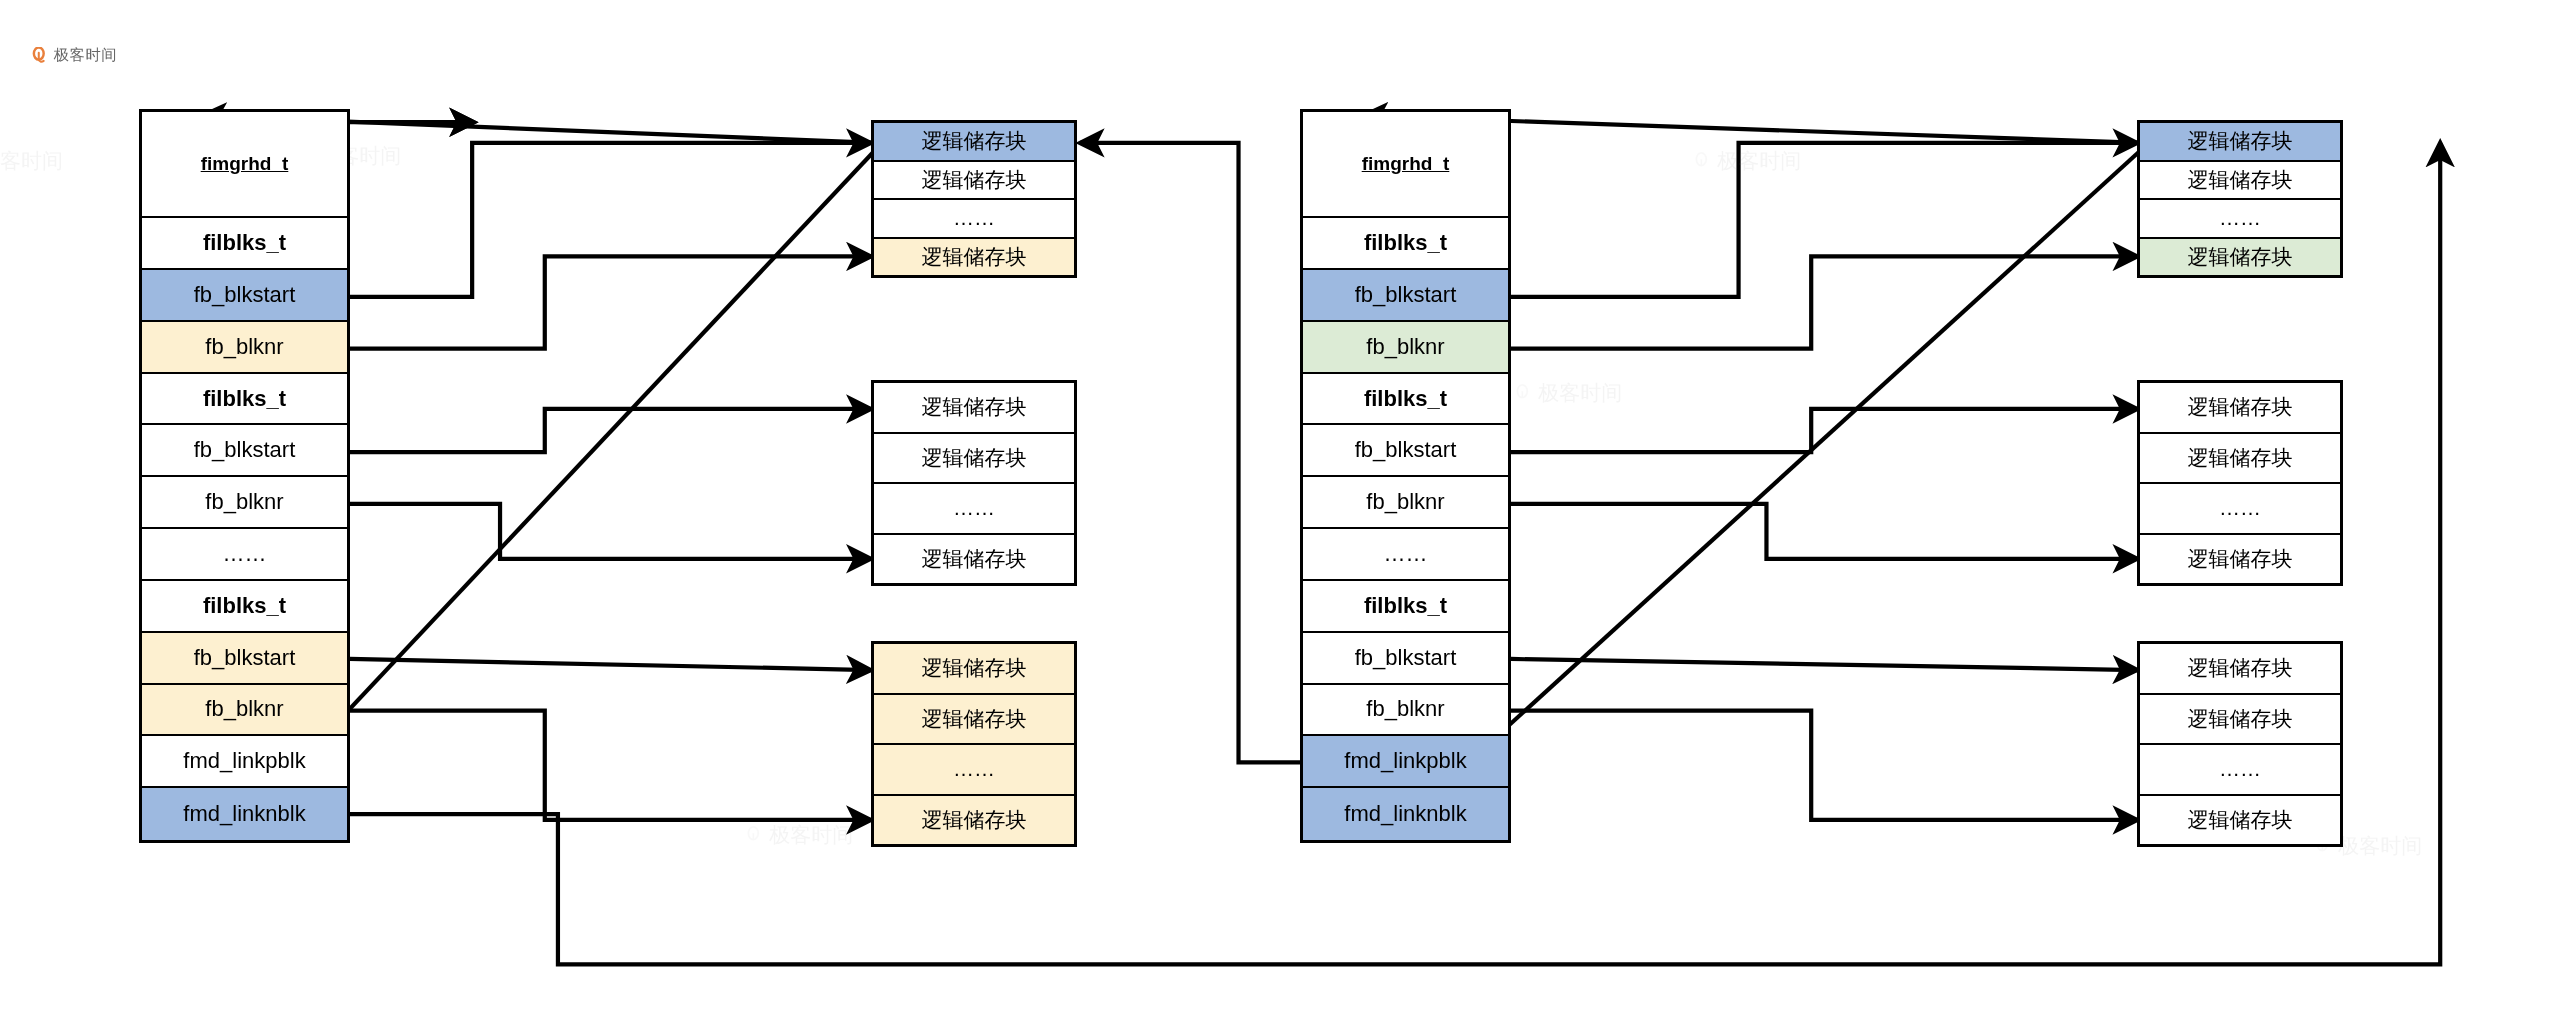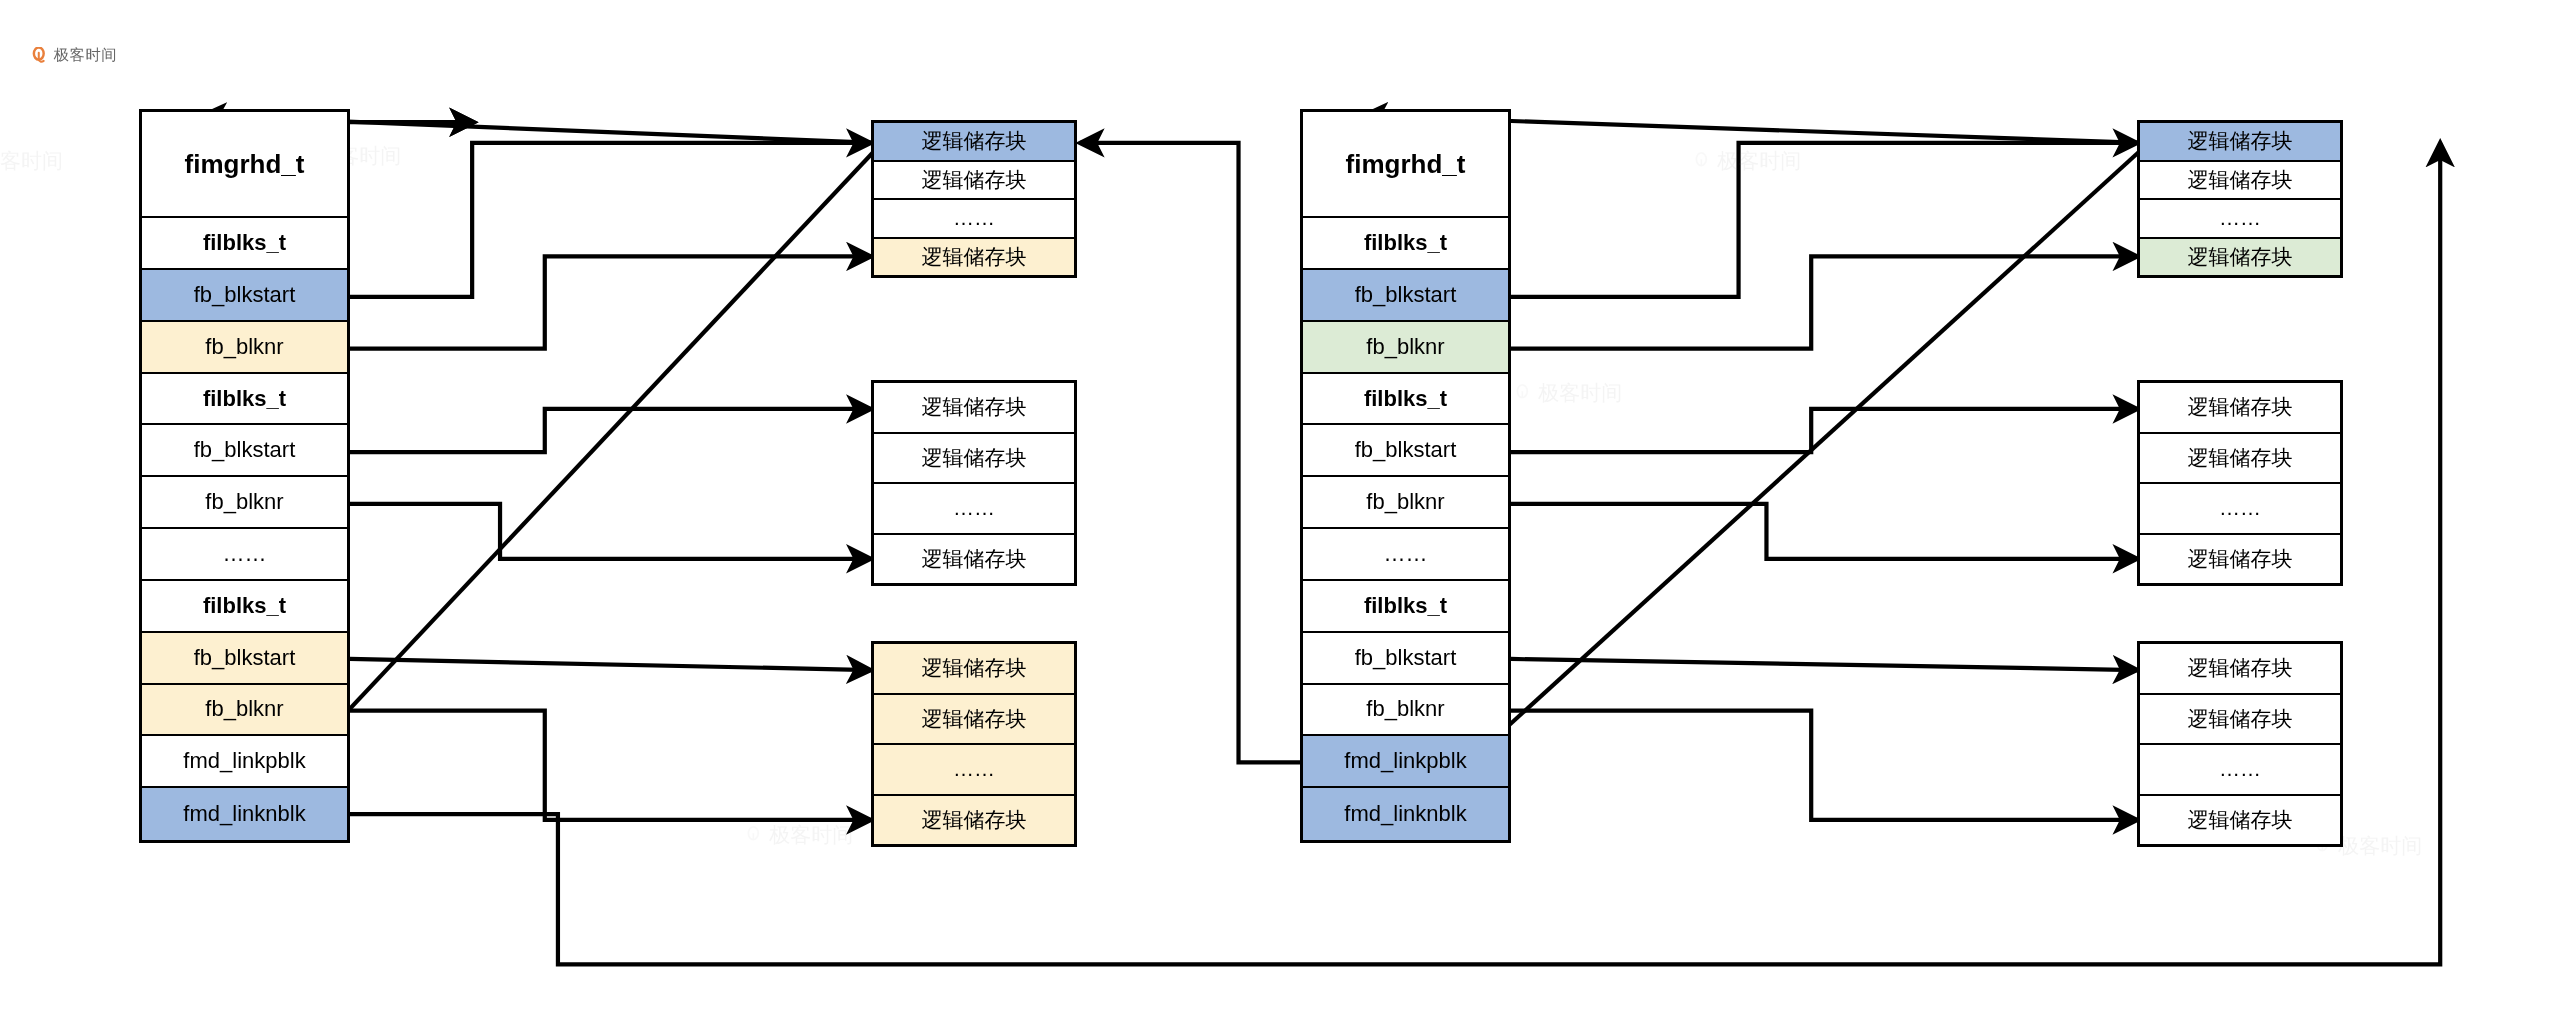--- a/index.html
+++ b/index.html
@@ -49,21 +49,21 @@
     display:flex; align-items:center; justify-content:center;
     text-align:center;
     color:#000;
     background:#fff;
   }
   .row:last-child { border-bottom:none; }
 
   
   .struct .row { font-size:22px; }
   .struct .row.hdr { font-weight:bold; }
-  .struct .row.big { font-size:26px; }
+  .struct .row.big { font-size:19px;text-decoration:underline; }
 
   
   .blkstack .row { font-size:21px; }
 
   .fill-blue  { background:#9db9e0 !important; }
   .fill-cream { background:#fdf0d0 !important; }
   .fill-green { background:#dcebd5 !important; }
   .fill-white { background:#ffffff !important; }
 </style>
 </head>

